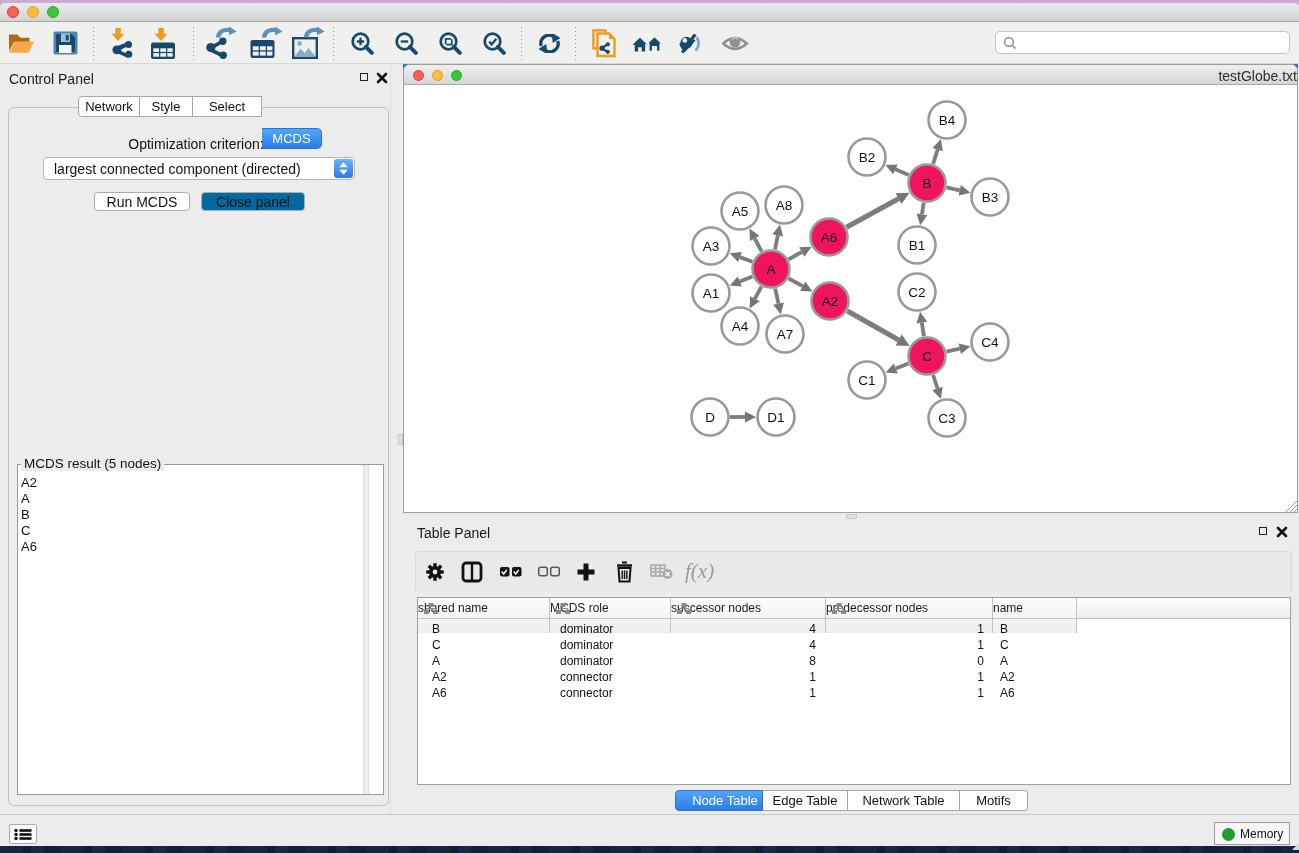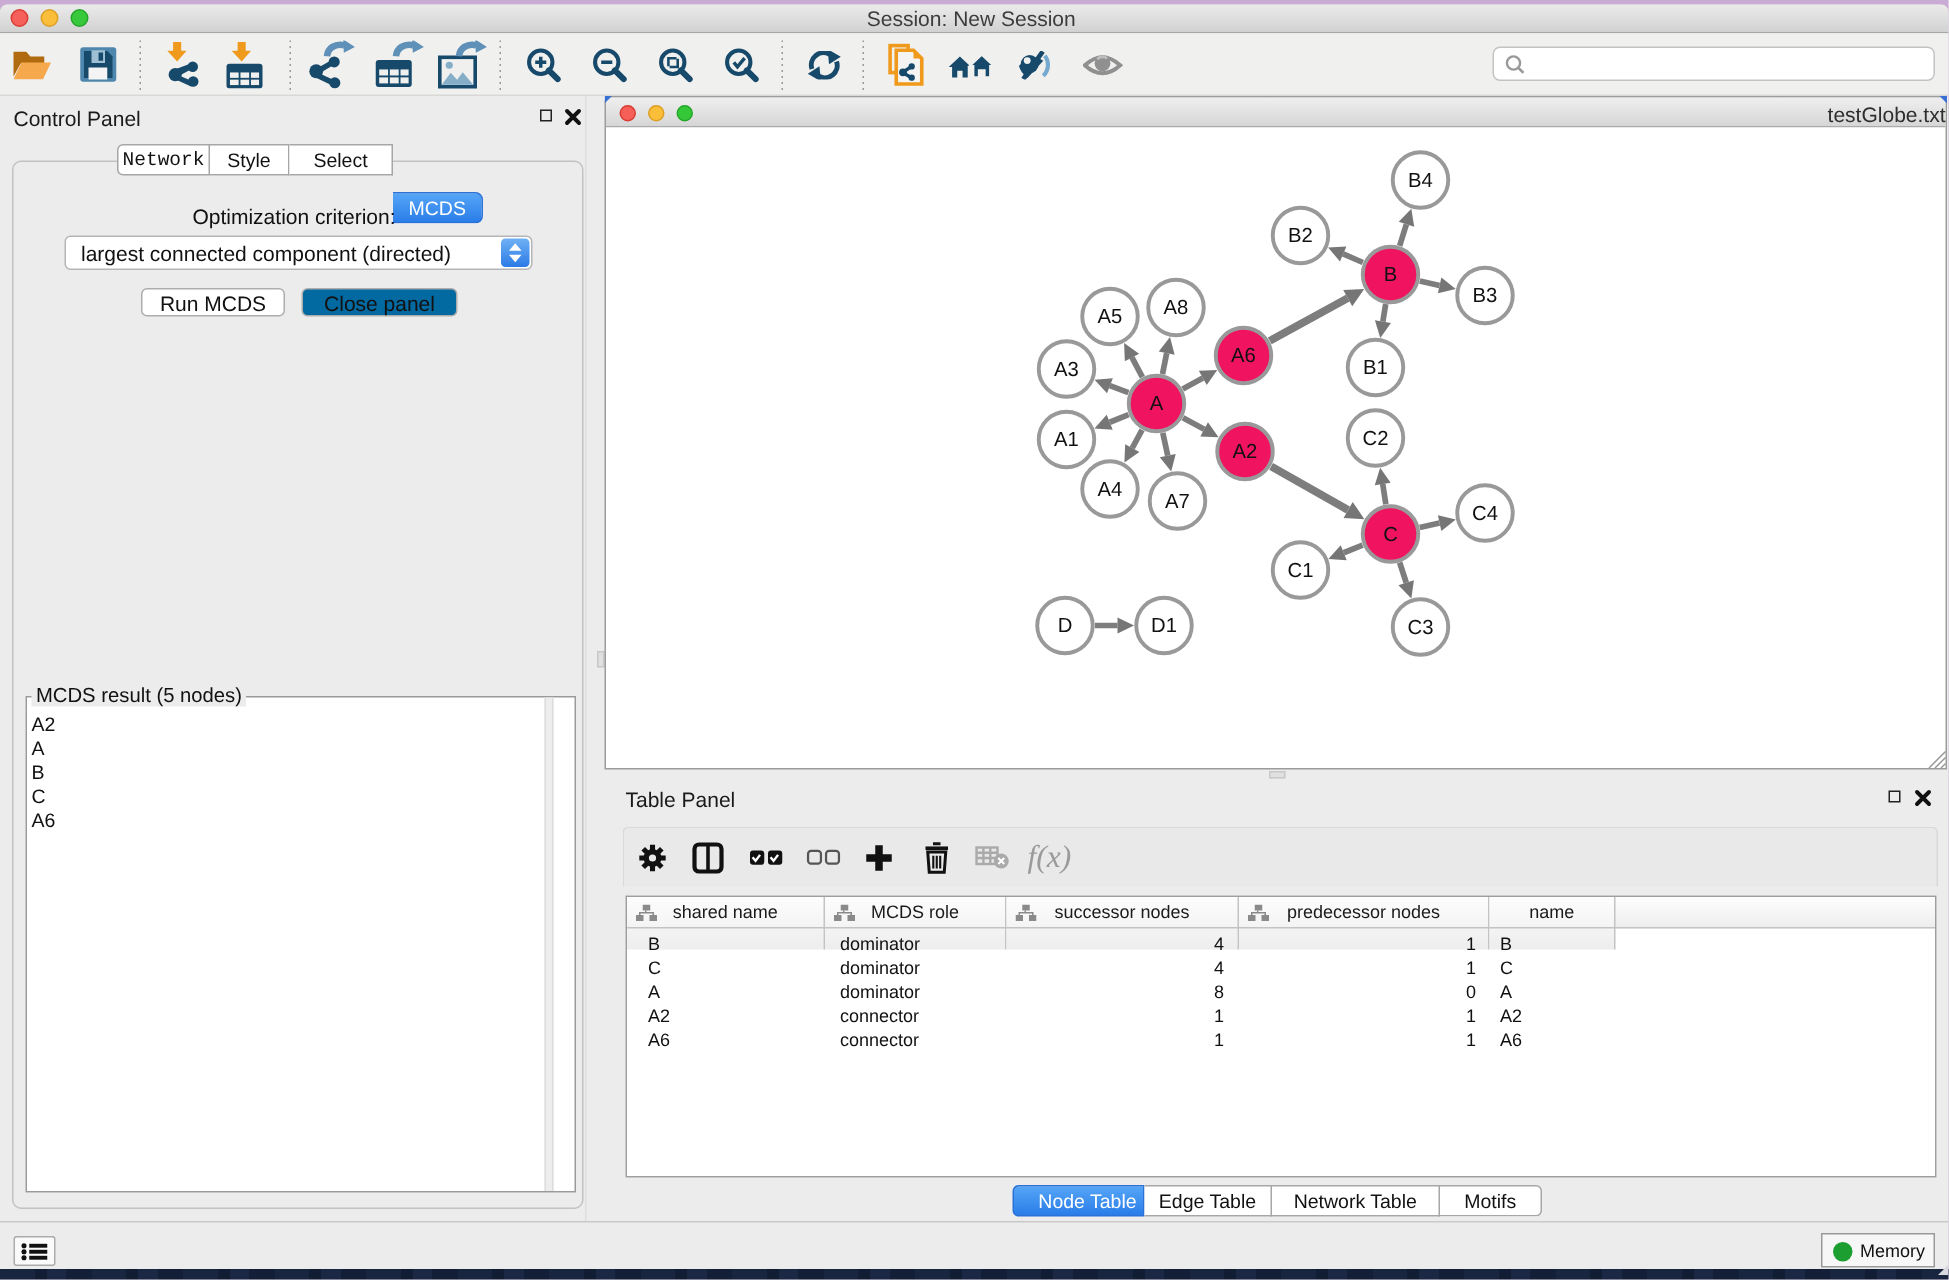--- a/index.html
+++ b/index.html
@@ -4,36 +4,35 @@
 body{width:1299px;height:853px;position:relative;overflow:hidden;
  font-family:"Liberation Sans",sans-serif;background:#c9abd4}
 .abs{position:absolute}
 .tl{position:absolute;width:12px;height:12px;border-radius:50%}
 .ttl{font-size:14px;color:#3c3c3c}
 .tab{position:absolute;top:0;height:21px;line-height:20px;text-align:center;
  font-size:13px;color:#111;background:#fff;border:1px solid #a6a6a6;border-left:none}
 .tabsel{background:linear-gradient(#55a5f7,#2a7de8);color:#fff;border-color:#2a72d8}
 .icon{position:absolute}
 .hdrcell{position:absolute;top:0;height:35px;border-right:1px solid #c3c3c3;
- font-size:12px;color:#1a1a1a;text-align:center;line-height:21px}
+ font-size:12px;color:#1a1a1a;text-align:left;line-height:21px}
 .row{position:absolute;left:1px;width:870px;height:16px;font-size:12px;color:#111}
 .rc{position:absolute;top:1px;white-space:nowrap}
 </style></head><body>
 
 <div class="abs" style="left:0;top:3px;width:1299px;height:843px;background:#ececec;border-radius:5px 5px 0 0"></div>
 <div class="abs" style="left:0;top:846px;width:1299px;height:7px;background:#14213a;
  background-image:repeating-linear-gradient(90deg,#17253f 0 23px,#101d33 23px 31px,#1a2843 31px 44px,#121f37 44px 61px)"></div>
 <div class="abs" style="left:1292px;top:843px;width:7px;height:7px;background:#d8d8e0;clip-path:polygon(100% 0,100% 100%,0 100%)"></div>
 
 <div class="abs" style="left:0;top:3px;width:1299px;height:19px;border-radius:5px 5px 0 0;
  background:linear-gradient(#ebebeb,#d2d2d2);border-bottom:1px solid #a7a7a7">
  <div class="tl" style="left:7px;top:3px;background:#f6605a;border:0.5px solid #da3c34"></div>
  <div class="tl" style="left:27px;top:3px;background:#fbbe3a;border:0.5px solid #dd9f23"></div>
  <div class="tl" style="left:47px;top:3px;background:#37c83c;border:0.5px solid #24a62a"></div>
- <div class="abs ttl" style="left:0;right:4px;top:1px;text-align:center">Session: New Session</div>
 </div>
 <div class="abs" style="left:0;top:23px;width:1299px;height:41px;background:#f0f0ef"></div>
 <div class="abs" style="left:0;top:63px;width:1299px;height:1px;background:#d8d8d6"></div>
 <div class="abs" style="left:93px;top:27px;width:1px;height:33px;background-image:repeating-linear-gradient(#9a9a9a 0 1px,transparent 1px 4px)"></div>
 <div class="abs" style="left:193px;top:27px;width:1px;height:33px;background-image:repeating-linear-gradient(#9a9a9a 0 1px,transparent 1px 4px)"></div>
 <div class="abs" style="left:333px;top:27px;width:1px;height:33px;background-image:repeating-linear-gradient(#9a9a9a 0 1px,transparent 1px 4px)"></div>
 <div class="abs" style="left:521px;top:27px;width:1px;height:33px;background-image:repeating-linear-gradient(#9a9a9a 0 1px,transparent 1px 4px)"></div>
 <div class="abs" style="left:575px;top:27px;width:1px;height:33px;background-image:repeating-linear-gradient(#9a9a9a 0 1px,transparent 1px 4px)"></div>
 <svg class="icon" style="left:8px;top:31px" width="27" height="24">
 <path d="M1 20 V3.5 h8.5 l2.8 3.2 H21.5 v4.6 H5.8 L1 20 z" fill="#b06a10"></path>
@@ -171,21 +170,21 @@
       <circle cx="6" cy="6" r="4.4" fill="none" stroke="#9a9a9a" stroke-width="1.6"></circle>
       <path d="M9.2 9.2 l3.4 3.4" stroke="#9a9a9a" stroke-width="1.8"></path>
     </svg>
 </div>
 <div class="abs" style="left:9px;top:71px;font-size:14px;color:#1a1a1a">Control Panel</div>
 <div class="abs" style="left:360px;top:73px;width:8px;height:8px;border:1.6px solid #222"></div>
 <svg class="abs" style="left:376px;top:72px" width="12" height="12">
 <path d="M2 2 L10 10 M10 2 L2 10" stroke="#111" stroke-width="2.6" stroke-linecap="round"></path>
   </svg>
 <div class="abs" style="left:8px;top:107px;width:381px;height:699px;border:1px solid #c2c2c2;border-radius:6px;background:#ececec"></div>
-<div class="tab" style="left:78px;top:96px;width:62px;border-left:1px solid #a6a6a6;border-radius:4px 0 0 4px;font-family:Liberation Mono, monospace;">Network</div>
+<div class="tab" style="left:78px;top:96px;width:62px;border-left:1px solid #a6a6a6;border-radius:4px 0 0 4px;">Network</div>
 <div class="tab" style="left:140px;top:96px;width:53px;">Style</div>
 <div class="tab" style="left:193px;top:96px;width:69px;">Select</div>
 <div class="tab tabsel" style="left:262px;top:96px;width:60px;border-radius:0 5px 5px 0;margin-top:32px;">MCDS</div>
 <div class="abs" style="left:0;width:392px;top:136px;text-align:center;font-size:14px;color:#111">Optimization criterion:</div>
 <div class="abs" style="left:43px;top:157px;width:312px;height:23px;background:#fff;border:1px solid #b5b5b5;border-radius:4px">
 <div class="abs" style="left:10px;top:3px;font-size:14px;color:#111">largest connected component (directed)</div>
 <div class="abs" style="right:1px;top:1px;width:19px;height:19px;border-radius:3px;background:linear-gradient(#6fb1f5,#2c7ae5)">
 <svg width="19" height="19">
         <path d="M5.3 8.2 l4.2 -5 4.2 5 z" fill="#fff"></path>
         <path d="M5.3 10.8 l4.2 5 4.2 -5 z" fill="#fff"></path>

